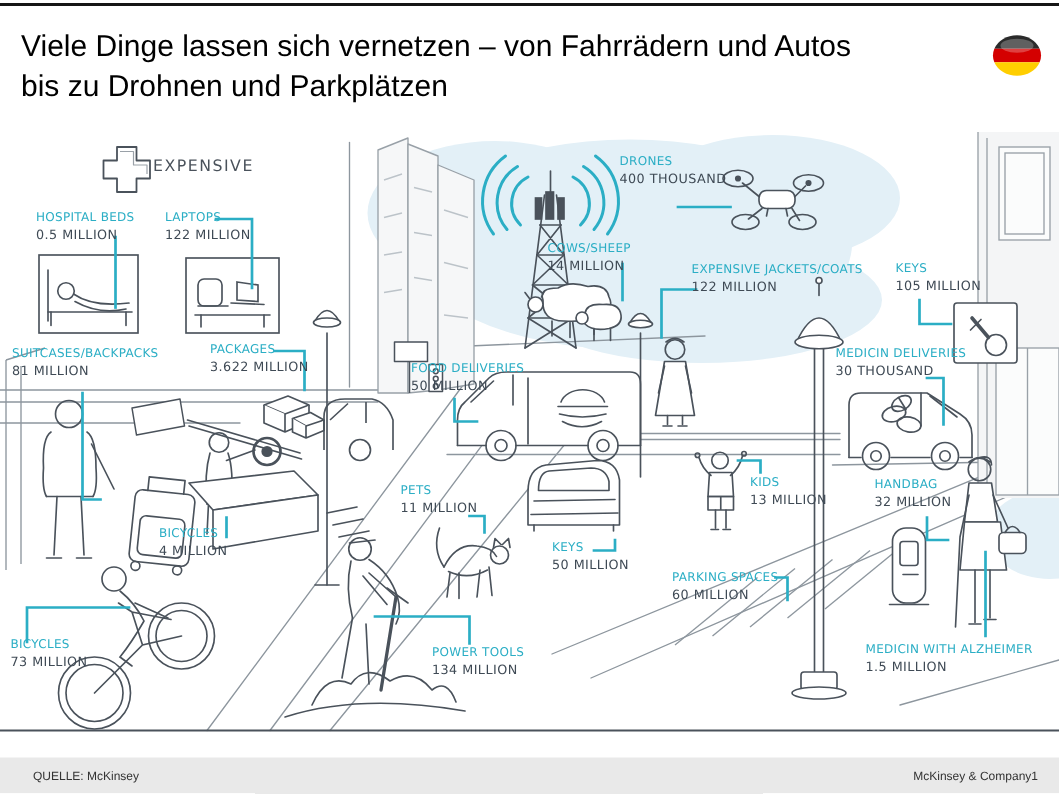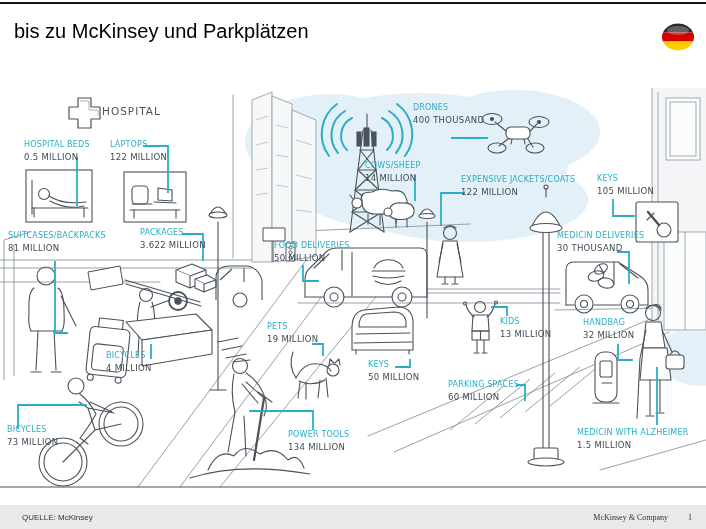--- a/index.html
+++ b/index.html
@@ -41,31 +41,32 @@
   #co-kids{left:500px;top:315px}
   #co-handbag{left:583px;top:316px}
   #co-parking-spaces{left:448px;top:378px}
   #co-power-tools{left:288px;top:428px}
   #co-elderly-with-alzheimer{left:577px;top:426px}
   .footer{
     position:absolute;left:0;top:505px;width:706px;height:24px;background:#E9E9E9;
     display:flex;align-items:center;font-size:8px;color:#333;
   }
   .footer .src{margin-left:22px;}
-  .footer .right{margin-left:auto;margin-right:14px;display:flex;gap:20px;align-items:center;font-family:Liberation Serif, serif;}
+  .footer .right{margin-left:auto;margin-right:14px;display:flex;align-items:center;}
 </style>
 </head>
 <body>
 
 <div class="slide">
 
   <div class="top-rule"></div>
 
   <div class="title">
-    <div>bis zu McKinsey und Parkplätzen</div>
+    <div>Viele Dinge lassen sich vernetzen – von Fahrrädern und Autos</div>
+    <div>bis zu Drohnen und Parkplätzen</div>
   </div>
 
   <svg class="flag" viewBox="0 0 34 32">
     <g transform="translate(17,16)">
       <path d="M-15.1,-4.5 A16,13.5 0 0 1 15.1,-4.5 Z" fill="#2B2B2B"></path>
       <path d="M-15.1,-4.5 A16,13.5 0 0 0 -15.1,4.5 L15.1,4.5 A16,13.5 0 0 0 15.1,-4.5 Z" fill="#D40000"></path>
       <path d="M-15.1,4.5 A16,13.5 0 0 0 15.1,4.5 Z" fill="#FFCE00"></path>
       <ellipse cx="0" cy="-6.5" rx="11" ry="4.6" fill="#ffffff" opacity="0.25"></ellipse>
     </g>
   </svg>
@@ -405,21 +406,21 @@
       <polyline points="313,344 323,344 323,355"></polyline>
       <polyline points="396,367 410,367 410,360"></polyline>
       <polyline points="492,307 507,307 507,315"></polyline>
       <polyline points="618,345 618,360 632,360"></polyline>
       <polyline points="517,385 525,385 525,400"></polyline>
       <polyline points="250,411 313,411 313,429"></polyline>
       <polyline points="657,368 657,424"></polyline>
     </g>
   </svg>
 
-  <div class="hospital-sign">HOSPITAL</div>
+  <div class="hospital-sign">EXPENSIVE</div>
 
   <div class="callout" id="co-hospital-beds">
     <div class="c-label">HOSPITAL BEDS</div>
     <div class="c-value">0.5 MILLION</div>
   </div>
   <div class="callout" id="co-laptops">
     <div class="c-label">LAPTOPS</div>
     <div class="c-value">122 MILLION</div>
   </div>
   <div class="callout" id="co-suitcases-backpacks">
@@ -457,21 +458,21 @@
   <div class="callout" id="co-keys">
     <div class="c-label">KEYS</div>
     <div class="c-value">105 MILLION</div>
   </div>
   <div class="callout" id="co-medicin-deliveries">
     <div class="c-label">MEDICIN DELIVERIES</div>
     <div class="c-value">30 THOUSAND</div>
   </div>
   <div class="callout" id="co-pets">
     <div class="c-label">PETS</div>
-    <div class="c-value">19 MILLION</div>
+    <div class="c-value">11 MILLION</div>
   </div>
   <div class="callout" id="co-cars">
     <div class="c-label">KEYS</div>
     <div class="c-value">50 MILLION</div>
   </div>
   <div class="callout" id="co-kids">
     <div class="c-label">KIDS</div>
     <div class="c-value">13 MILLION</div>
   </div>
   <div class="callout" id="co-handbag">

